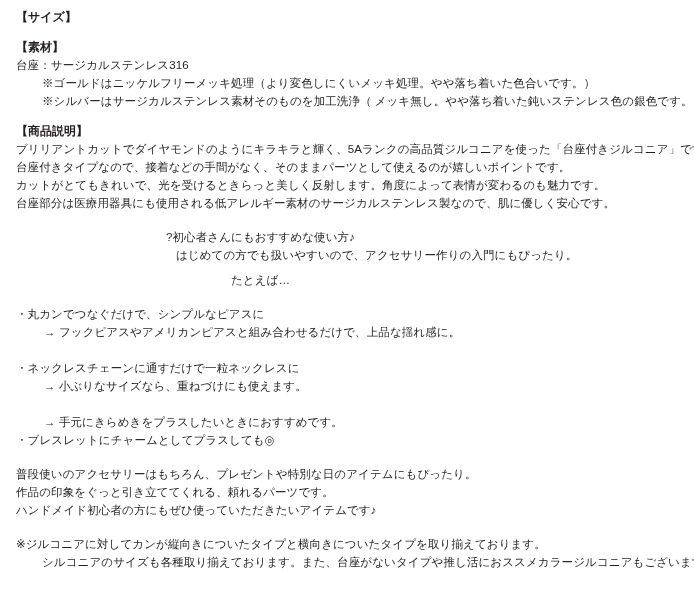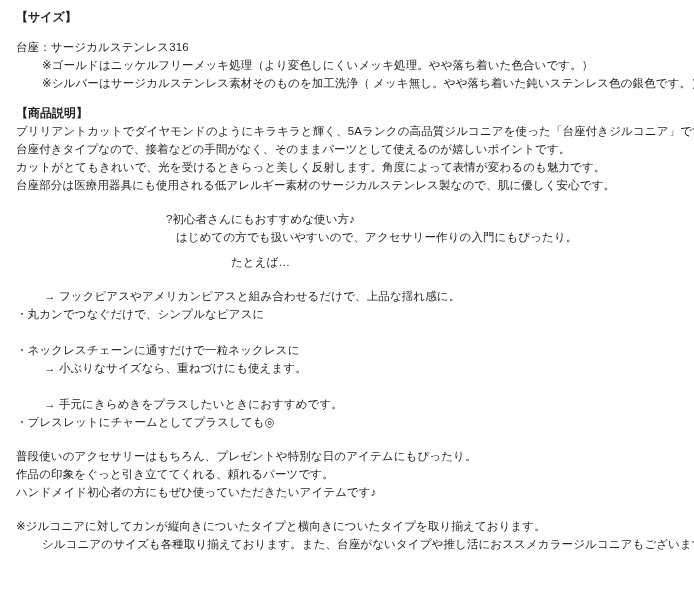--- a/index.html
+++ b/index.html
@@ -33,39 +33,40 @@
     letter-spacing: 0.1px;
   }
   .heading {
     font-weight: bold;
     font-size: 12px;
     line-height: 18px;
     white-space: pre;
   }
   .spacer-md { height: 12px; }
   .spacer-lg { height: 16px; }
-  .indent-1 { padding-left: 26px; }
+  .indent-1 { padding-left: 26px; font-family: Liberation Serif, serif; }
   .center-ish { padding-left: 150px; }
   .center-ish2 { padding-left: 160px; }
   .center-ish3 { padding-left: 215px; margin-top: 7px; }
   .arrow { padding-left: 28px; }
   .sec { margin-top: 0; }
 </style>
 </head>
 <body>
 
 <div class="page">
 
   <div class="block sec" style="padding-top:8px;">
     <div class="heading">【サイズ】</div>
   </div>
 
   <div class="spacer-md"></div>
 
   <div class="block sec">
+    <div class="heading">【素材】</div>
     <div class="line">台座：サージカルステンレス316</div>
     <div class="line indent-1">※ゴールドはニッケルフリーメッキ処理（より変色しにくいメッキ処理。やや落ち着いた色合いです。）</div>
     <div class="line indent-1">※シルバーはサージカルステンレス素材そのものを加工洗浄（ メッキ無し。やや落ち着いた鈍いステンレス色の銀色です。）</div>
   </div>
 
   <div class="spacer-md"></div>
 
   <div class="block sec">
     <div class="heading">【商品説明】</div>
     <div class="line">ブリリアントカットでダイヤモンドのようにキラキラと輝く、5Aランクの高品質ジルコニアを使った「台座付きジルコニア」です。</div>
@@ -78,22 +79,22 @@
 
   <div class="block sec">
     <div class="line center-ish">?初心者さんにもおすすめな使い方♪</div>
     <div class="line center-ish2">はじめての方でも扱いやすいので、アクセサリー作りの入門にもぴったり。</div>
     <div class="line center-ish3">たとえば…</div>
   </div>
 
   <div class="spacer-lg"></div>
 
   <div class="block sec">
+    <div class="line">・丸カンでつなぐだけで、シンプルなピアスに</div>
     <div class="line arrow">→ フックピアスやアメリカンピアスと組み合わせるだけで、上品な揺れ感に。</div>
-    <div class="line">・丸カンでつなぐだけで、シンプルなピアスに</div>
     <div class="line">&nbsp;</div>
     <div class="line">・ネックレスチェーンに通すだけで一粒ネックレスに</div>
     <div class="line arrow">→ 小ぶりなサイズなら、重ねづけにも使えます。</div>
     <div class="line">&nbsp;</div>
     <div class="line arrow">→ 手元にきらめきをプラスしたいときにおすすめです。</div>
     <div class="line">・ブレスレットにチャームとしてプラスしても◎</div>
   </div>
 
   <div class="spacer-lg"></div>
 

